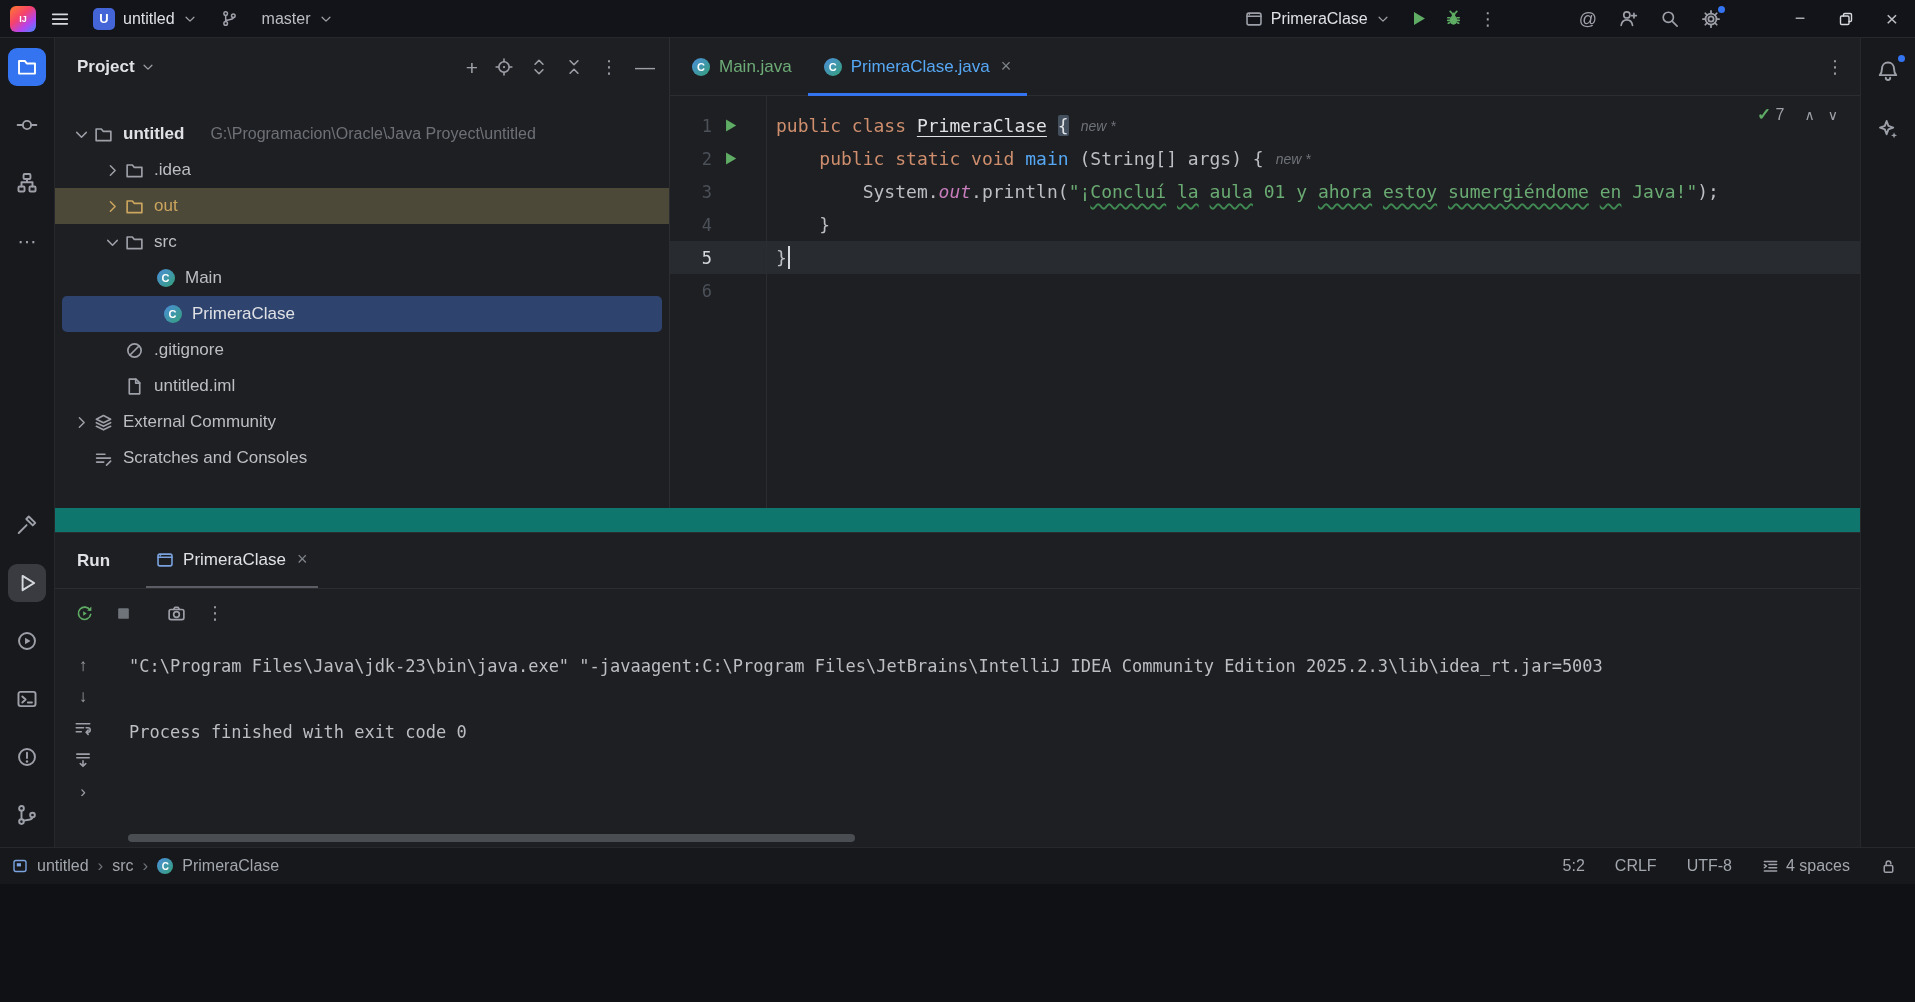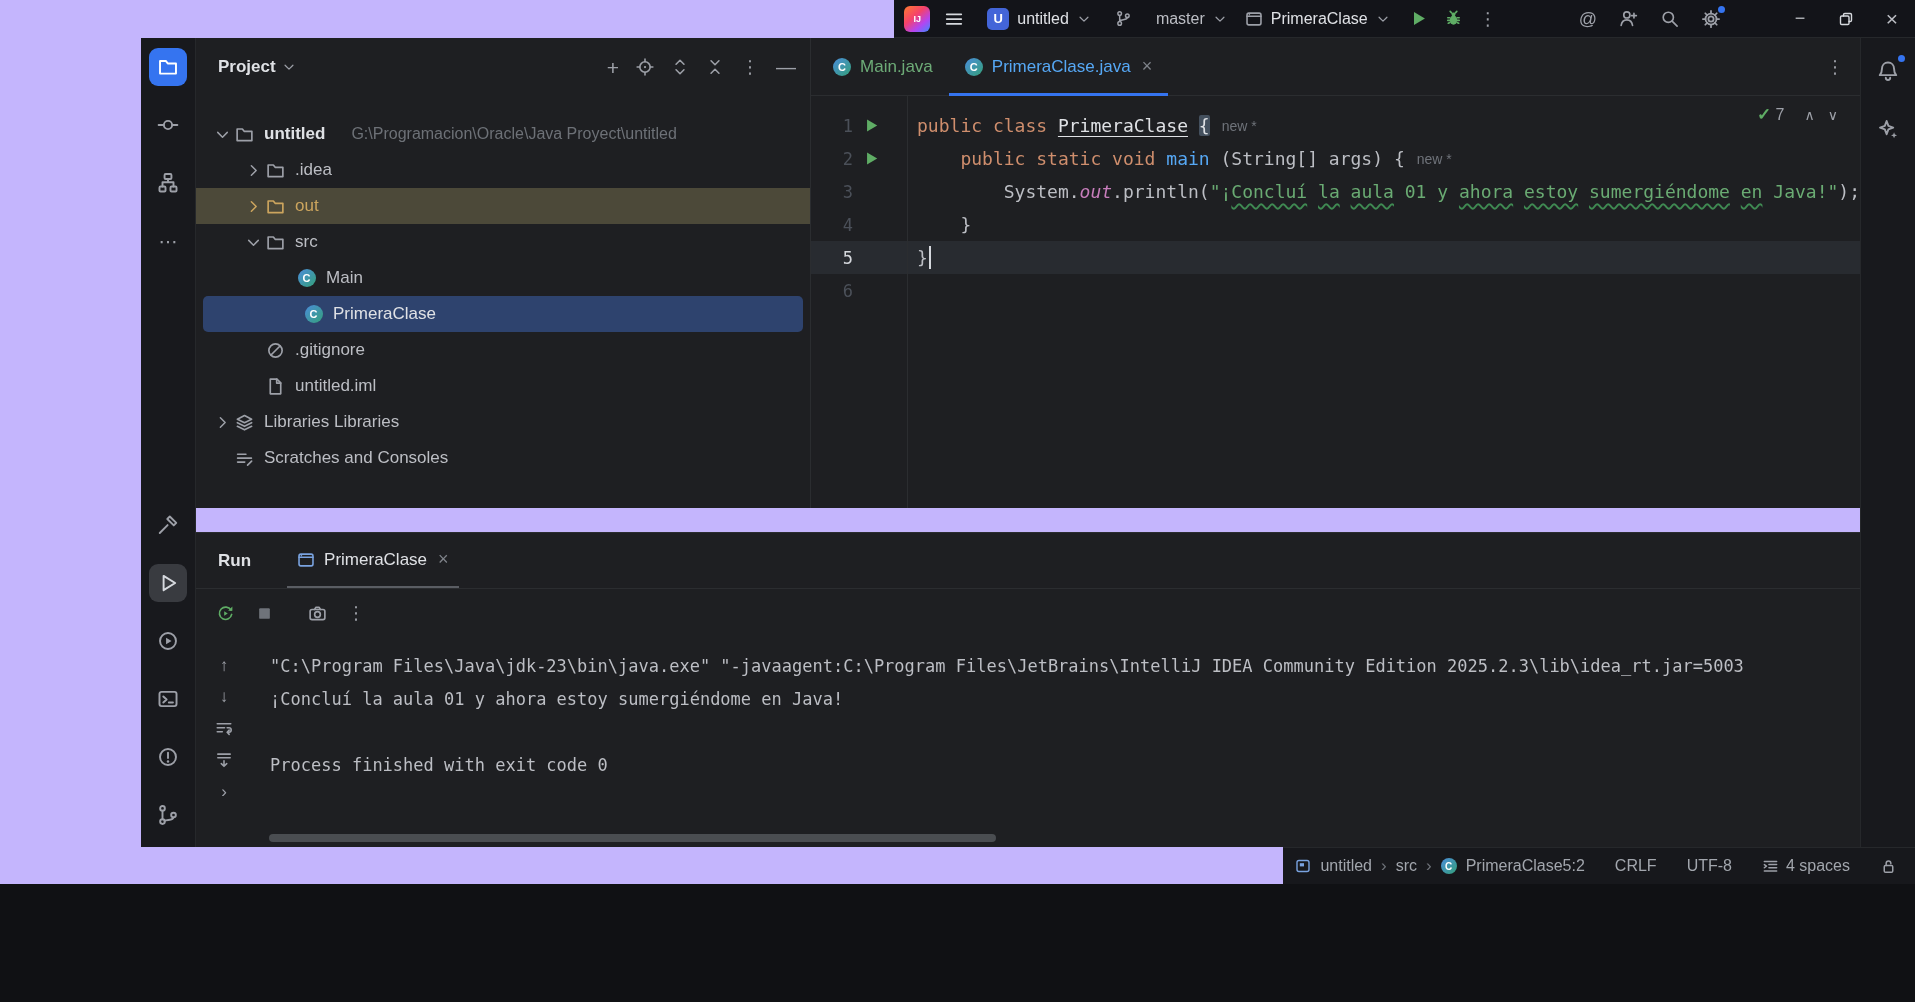--- a/index.html
+++ b/index.html
@@ -1,19 +1,19 @@
 <!DOCTYPE html>
 <html><head>
 <meta charset="utf-8">
 <style>
   *{margin:0;padding:0;box-sizing:border-box;}
   html,body{background:#101114;overflow:hidden;}
   button{background:none;border:none;color:inherit;font:inherit;display:inline-flex;align-items:center;gap:7px;cursor:default;}
-  .app{width:1915px;height:884px;display:flex;flex-direction:column;background:#c4b5fd;color:#bcbec4;
-       font-family:"Liberation Sans",sans-serif;font-size:16px;position:relative;overflow:hidden;align-items:flex-end;}
+  .app{width:1915px;height:884px;display:flex;flex-direction:column;background:#0f766e;color:#bcbec4;
+       font-family:"Liberation Sans",sans-serif;font-size:16px;position:relative;overflow:hidden;}
 
   
   svg{display:block;}
   .s{stroke:#9da0a8;fill:none;stroke-width:1.4;stroke-linecap:round;stroke-linejoin:round;}
   .s-bright{stroke:#d6d9de;}
   .s-green{stroke:#5fad65;}
   .s-blue{stroke:#7aa3e0;}
   .s-white{stroke:#ffffff;}
   .tic{width:19px;height:19px;}
   .cls-ic{width:18px;height:18px;border-radius:50%;background:linear-gradient(135deg,#4b8ddb 0%,#34a07a 100%);
@@ -98,21 +98,21 @@
   .ct{white-space:pre;padding-left:10px;display:flex;align-items:center;}
   .t-kw{color:#cf8e6d;}
   .t-d{color:#bcbec4;}
   .t-cls{color:#dfe1e5;text-decoration:underline;text-underline-offset:4px;}
   .t-fn{color:#56a8f5;}
   .t-field{color:#c77dbb;font-style:italic;}
   .t-str{color:#6aab73;}
   .t-typo{color:#6aab73;text-decoration:underline;text-decoration-style:wavy;text-decoration-color:#3f8a52;
           text-underline-offset:5px;text-decoration-thickness:1.5px;}
   .t-brace{color:#dfe1e5;background:#44505e;border-radius:2px;}
-  .t-hint{font-family:"Liberation Sans",sans-serif;font-size:14px;color:#6f737a;margin-left:12px;}
+  .t-hint{font-family:"Liberation Sans",sans-serif;font-size:14px;color:#6f737a;margin-left:12px;font-style:italic;}
   .caret{display:inline-block;width:2px;height:23px;background:#d5d8dd;margin-left:1px;}
   .insp{position:absolute;top:8px;right:22px;display:flex;align-items:center;gap:14px;color:#9da0a8;font-size:16px;}
   .insp .ok{color:#5fad65;font-weight:bold;font-size:17px;}
   .insp .chevs{display:flex;gap:13px;font-size:14px;color:#9da0a8;margin-left:6px;}
 
   
   .run-panel{height:315px;flex:none;border-top:1px solid #2b2d30;display:flex;flex-direction:column;position:relative;background:#1e1f22;margin-top:24px;}
   .r-head{height:56px;flex:none;display:flex;align-items:stretch;border-bottom:1px solid #2b2d30;padding-left:22px;}
   .r-title{align-self:center;font-size:17px;font-weight:600;color:#dfe1e5;margin-right:36px;}
   .r-tab{display:flex;align-items:center;gap:9px;padding:0 10px;border-bottom:2px solid #5a5d63;font-size:17px;color:#dfe1e5;}
@@ -430,21 +430,21 @@
                     <path class="s" d="M6 3.5L10.5 8 6 12.5"></path>
                   </svg>
                 </span>
                 <span class="ticw">
                   <svg class="tic" viewBox="0 0 16 16">
                     <path class="s" d="M2 5.2L8 2.2l6 3-6 3z"></path>
                     <path class="s" d="M2 8.2l6 3 6-3"></path>
                     <path class="s" d="M2 11.2l6 3 6-3"></path>
                   </svg>
                 </span>
-                <span class="tlabel">Libraries Libraries</span>
+                <span class="tlabel">External Community</span>
               </div>
               <div class="trow" style="padding-left: 14px;">
                 <span class="chv"></span>
                 <span class="ticw">
                   <svg class="tic" viewBox="0 0 16 16">
                     <path class="s" d="M2.2 4.4h7M2.2 7.7h11.6M2.2 11h6"></path>
                     <path class="s" d="M10.6 13.6l3.4-3.4"></path>
                   </svg>
                 </span>
                 <span class="tlabel">Scratches and Consoles</span>
@@ -566,21 +566,20 @@
             </button>
             <button>
               <svg viewBox="0 0 16 16">
                   <path class="s" d="M2.5 2.8h11M2.5 6h11M8 8.6v4.8M5.6 11.2L8 13.6l2.4-2.4"></path>
                 </svg>
             </button>
             <button class="arr">›</button>
           </div>
           <div class="console">
               <div>"C:\Program Files\Java\jdk-23\bin\java.exe" "-javaagent:C:\Program Files\JetBrains\IntelliJ IDEA Community Edition 2025.2.3\lib\idea_rt.jar=5003</div>
-              <div>¡Concluí la aula 01 y ahora estoy sumergiéndome en Java!</div>
               <div>&nbsp;</div>
               <div>Process finished with exit code 0</div>
             </div>
         </div>
         <div class="hscroll">
           <div class="thumb"></div>
         </div>
       </section>
     </div>
 

